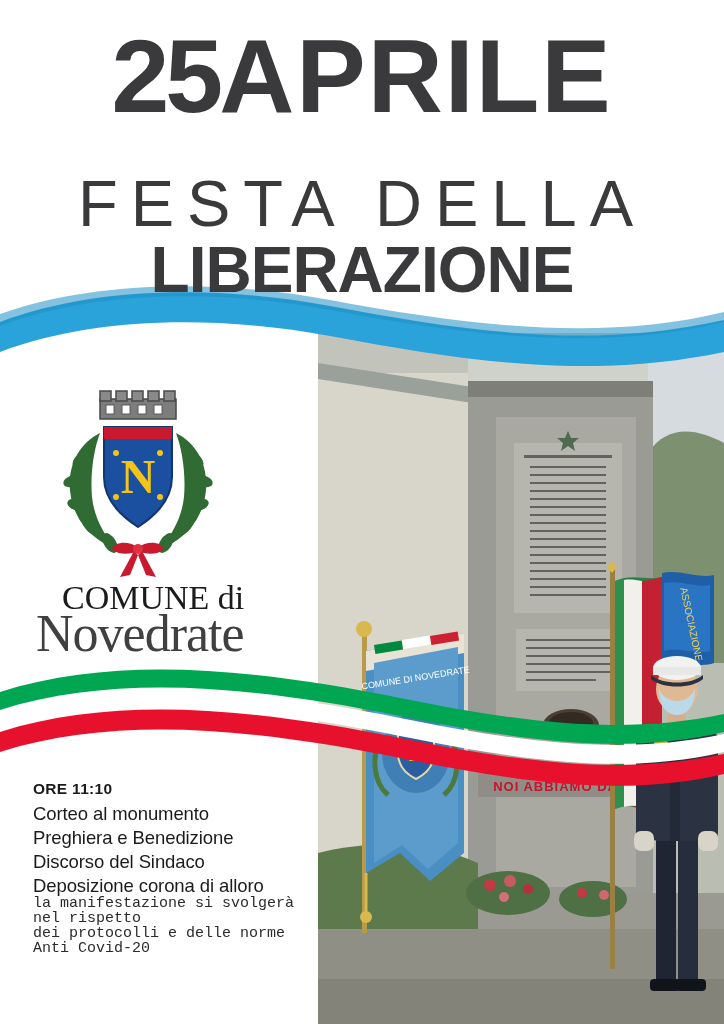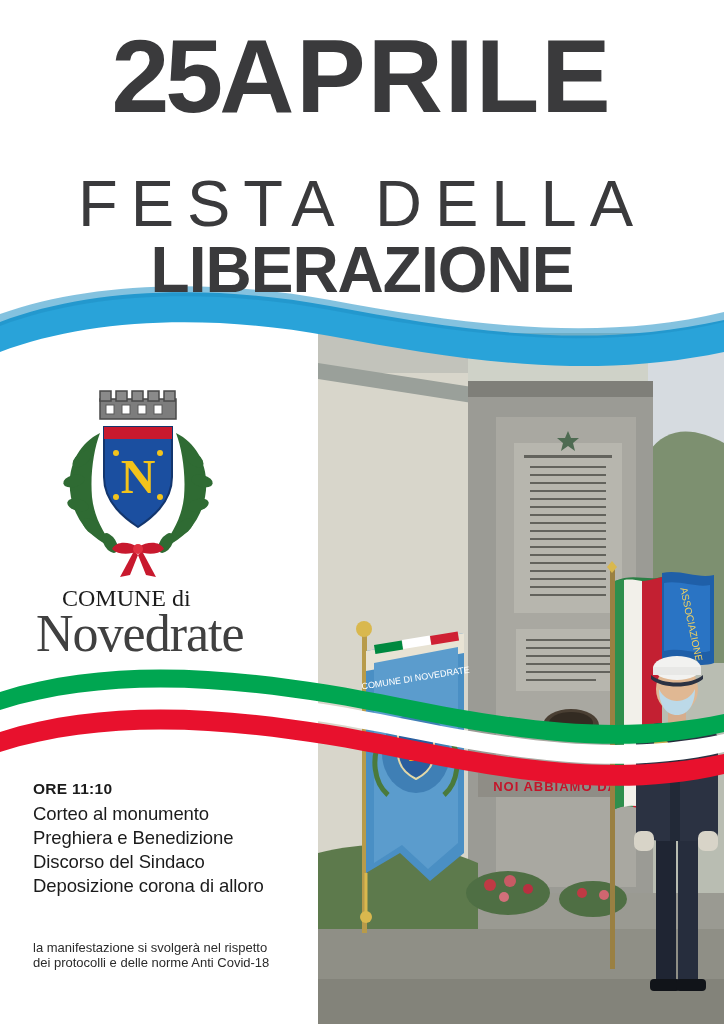--- a/index.html
+++ b/index.html
@@ -112,21 +112,21 @@
   
   .wordmark {
     position: absolute;
     left: 36px;
     top: 585px;
     width: 270px;
     z-index: 6;
   }
   .wm-top {
     font-family: "Liberation Serif", serif;
-    font-size: 24px;
+    font-size: 34px;
     line-height: 26px;
     letter-spacing: 0px;
     color: #1b1b1b;
     font-weight: normal;
     position: relative;
     left: 26px;
   }
   .wm-bottom {
     font-family: "Liberation Serif", serif;
     font-size: 52px;
@@ -167,26 +167,27 @@
     font-size: 18.5px;
     line-height: 24px;
     letter-spacing: -0.1px;
   }
   .sched-block-2 {
     margin-top: 20px;
   }
   .disclaimer {
     position: absolute;
     left: 33px;
-    top: 940px;
+    top: 896px;
     width: 280px;
-    font-size: 13px;
+    font-size: 15px;
     line-height: 15px;
     color: #2b2b2b;
     z-index: 8;
+    font-family: Liberation Mono, monospace;
   }
 </style>
 </head>
 <body>
 
 <div class="poster">
 
   <div class="headline">
     <div class="line-25aprile">
       <span class="num">25</span><span class="word">APRILE</span>
@@ -408,16 +409,16 @@
       <div class="sched-time">ORE 11:10</div>
       <div class="sched-line">Corteo al monumento</div>
       <div class="sched-line">Preghiera e Benedizione</div>
       <div class="sched-line">Discorso del Sindaco</div>
       <div class="sched-line">Deposizione corona di alloro</div>
     </div>
   </div>
 
   <div class="disclaimer">
     <div>la manifestazione si svolgerà nel rispetto</div>
-    <div>dei protocolli e delle norme Anti Covid-18</div>
+    <div>dei protocolli e delle norme Anti Covid-20</div>
   </div>
 
 </div>
 
 </body></html>

